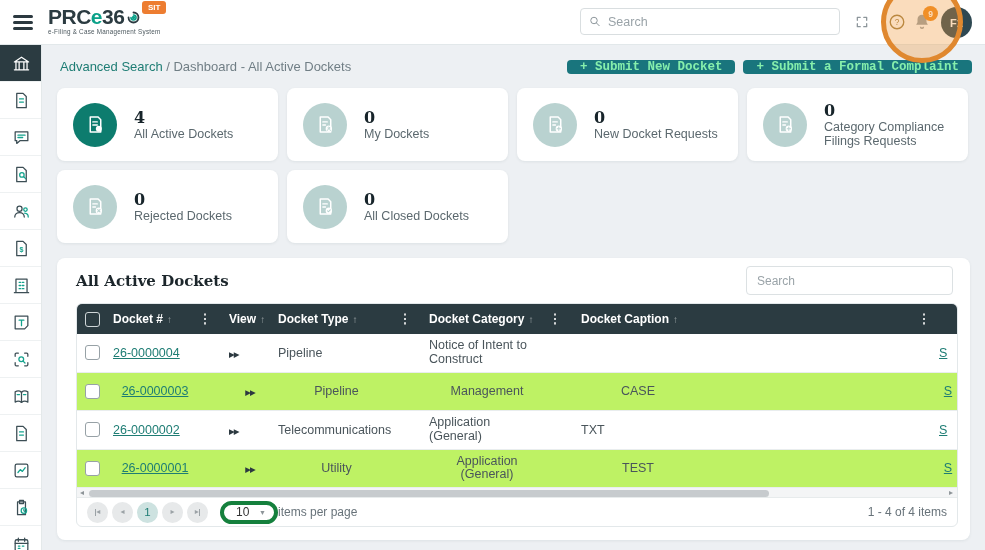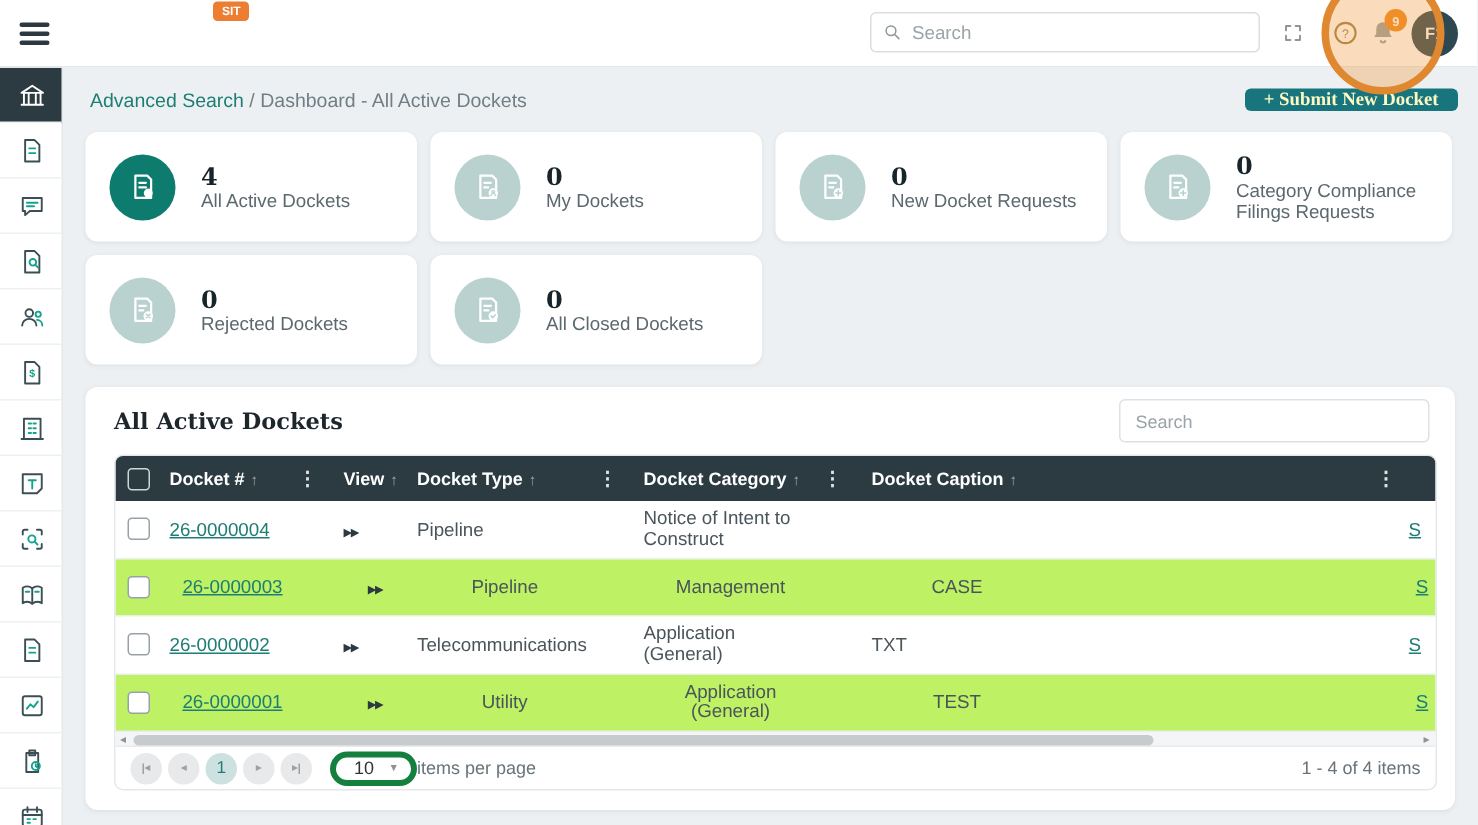--- a/index.html
+++ b/index.html
@@ -35,21 +35,21 @@
   .sitem.active .sicon { stroke:#fff; }
   .accent { stroke:#14a38e; }
   .sicon text { stroke:none; fill:#14a38e; font-weight:bold; }
 
   
   .main { position:absolute; left:42px; top:45px; width:943px; height:505px; }
   .crumbrow { height:43px; display:flex; align-items:center; padding:0 13px 0 18px; }
   .crumb { font-size:13px; color:#707e85; }
   .crumb a { color:#1e7d74; text-decoration:none; cursor:pointer; }
   .crumb-actions { margin-left:auto; display:flex; gap:8px; }
-  .btn-teal { background:#19757d; color:#fef9c3; border:none; font-size:12.5px; font-weight:600; padding:0 13px; border-radius:4px; cursor:pointer; font-family:Liberation Serif, serif; }
+  .btn-teal { background:#19757d; color:#86efac; border:none; font-size:12.5px; font-weight:600; padding:0 13px; border-radius:4px; cursor:pointer; font-family:Liberation Mono, monospace; }
 
   .cards-row { display:flex; gap:9px; margin:0 0 9px 15px; }
   .scard { width:221px; height:73px; background:#fff; border-radius:8px; box-shadow:0 1px 3px rgba(40,60,70,.08); display:flex; align-items:center; padding-left:16px; cursor:pointer; }
   .scircle { width:44px; height:44px; border-radius:50%; display:flex; align-items:center; justify-content:center; flex:none; }
   .scircle.on { background:#0d7c6e; }
   .scircle.off { background:#b9d2d0; }
   .scard-txt { margin-left:17px; width:145px; }
   .scard-num { font-family:"DejaVu Serif",serif; font-weight:bold; font-size:16px; color:#17242a; line-height:17px; }
   .scard-lbl { font-size:12.5px; color:#5b686e; line-height:14px; margin-top:1px; }
   .dicon { stroke:#fff; fill:none; stroke-width:1.7; stroke-linecap:round; stroke-linejoin:round; }
@@ -105,20 +105,33 @@
 </head>
 <body>
 
 <div class="header">
   <div class="hamburger">
       <span></span>
       <span></span>
       <span></span>
     </div>
 
+  <div class="brand">
+    <div class="brand-line">
+      <span>PRC</span>
+        <span class="brand-e">e</span>
+        <span>36</span>
+      <svg class="brand-swirl" viewBox="0 0 24 24">
+        <circle cx="12" cy="12" r="2.4" fill="#0ba189"></circle>
+        <path d="M12 5a7 7 0 1 1-7 7" fill="none" stroke="#2b3b41" stroke-width="2.6" stroke-linecap="round"></path>
+        <path d="M12 8.4a3.6 3.6 0 1 1-3.6 3.6" fill="none" stroke="#0ba189" stroke-width="2.2" stroke-linecap="round"></path>
+      </svg>
+    </div>
+    <div class="brand-tag">e-Filing &amp; Case Management System</div>
+  </div>
   <div class="env-badge">SIT</div>
 
   <div class="hsearch">
     <svg width="13" height="13" viewBox="0 0 24 24">
         <circle cx="10" cy="10" r="6.5" fill="none" stroke="#8d969b" stroke-width="2"></circle>
         <path d="M15 15l5.5 5.5" stroke="#8d969b" stroke-width="2" stroke-linecap="round"></path>
       </svg>
     <input placeholder="Search" style="">
   </div>
 
@@ -240,20 +253,21 @@
 </div>
 
 <div class="main">
 
   <div class="crumbrow">
     <div class="crumb">
       <a>Advanced Search</a><span> / </span><span>Dashboard - All Active Dockets</span>
     </div>
     <div class="crumb-actions">
       <button class="btn-teal">+ Submit New Docket</button>
+      <button class="btn-teal">+ Submit a Formal Complaint</button>
     </div>
   </div>
 
   <div class="cards-row">
     <div class="scard">
       <div class="scircle on">
         <svg class="dicon" width="21" height="21" viewBox="0 0 24 24">
             <path d="M6 3.5h9l3 3v14H6z"></path>
             <path d="M9 9h5M9 12.5h5"></path>
             <circle class="badge-fill" cx="15.8" cy="16.8" r="3.4"></circle>

